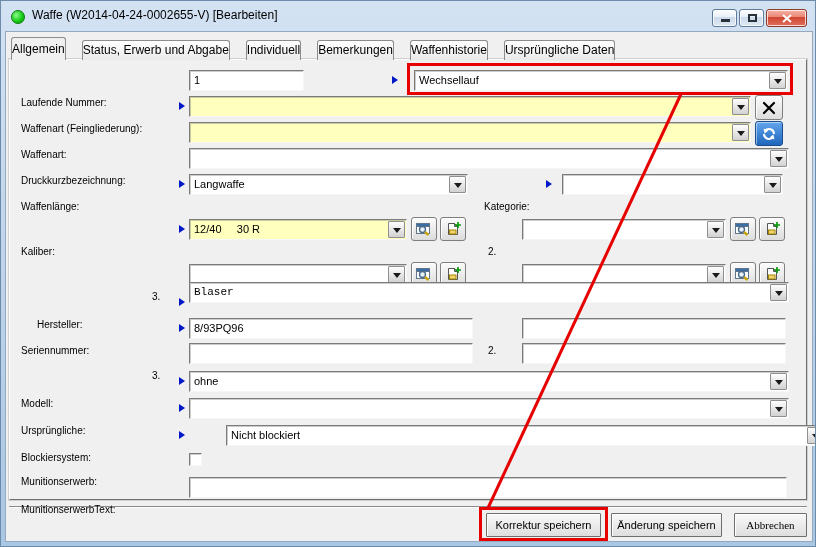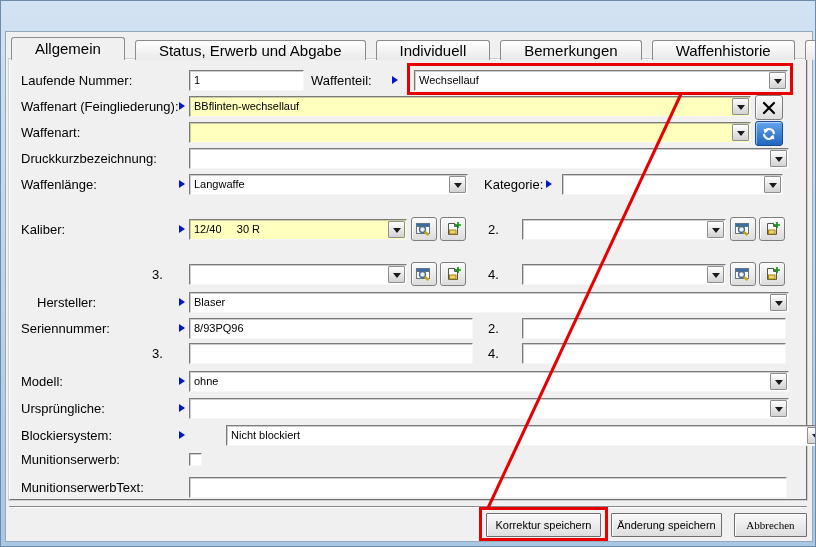--- a/index.html
+++ b/index.html
@@ -18,28 +18,28 @@
   .wbtn.close{background:linear-gradient(#f6b3a6 0%,#ea8472 45%,#cf4733 46%,#e0705c 100%);
     border-color:#8d3a2c;}
   .glyph-min{position:absolute;left:50%;bottom:4px;width:9px;height:3px;margin-left:-4px;background:#28303a;}
   .glyph-max{position:absolute;left:50%;top:50%;width:9px;height:8px;margin:-4px 0 0 -4px;
     border:2px solid #28303a;}
   .glyph-close{position:absolute;left:50%;top:50%;transform:translate(-50%,-50%);}
   .client{position:absolute;left:4px;top:30px;width:808px;height:511px;background:#f0f0f0;
     border:1px solid #93a9c0;}
   
   .tabs{position:absolute;left:10px;top:36px;height:23px;display:flex;align-items:flex-end;z-index:3;}
-  .tab{font-size:15px;line-height:19px;height:20px;padding:0 23px;margin-right:10px;white-space:nowrap;
+  .tab{font-size:12px;line-height:19px;height:20px;padding:0 0;margin-right:16px;white-space:nowrap;
     background:linear-gradient(#ffffff,#e9e9e9);border:1px solid #8c8c8c;border-bottom:none;
     border-radius:3px 3px 0 0;color:#000;}
   .tab.active{background:#f0f0f0;height:23px;line-height:22px;z-index:4;}
   .page{position:absolute;left:8px;top:58px;width:798px;height:441px;background:#f0f0f0;
     border:1px solid;border-color:#fdfdfd #6f6f6f #6f6f6f #fdfdfd;box-shadow:0 0 0 1px #cfcfcf;z-index:2;}
   
-  .lbl{position:absolute;z-index:5;font-size:13px;line-height:21px;color:#000;white-space:nowrap;}
+  .lbl{position:absolute;z-index:5;font-size:10px;line-height:21px;color:#000;white-space:nowrap;margin-top:22px;}
   .fld{position:absolute;z-index:5;height:21px;background:#fff;border:1px solid;
     border-color:#7b7b7b #f6f6f6 #f6f6f6 #7b7b7b;box-shadow:inset 1px 1px 0 rgba(110,110,110,.35);}
   .fld.yellow{background:#ffffbe;}
   .fld .txt{position:absolute;left:4px;top:1px;right:19px;font-size:11px;line-height:17px;
     white-space:pre;overflow:hidden;color:#000;}
   .fld.noarrow .txt{right:3px;}
   .ddbtn{position:absolute;top:1px;right:1px;bottom:1px;width:17px;z-index:6;
     background:linear-gradient(#fefefe,#d2d2d2);border:1px solid #8f8f8f;border-radius:1px;}
   .ddbtn::after{content:"";position:absolute;left:50%;top:50%;margin:-2px 0 0 -4px;
     border:4px solid transparent;border-top:5px solid #1a1a1a;border-bottom:none;}
@@ -58,20 +58,37 @@
     box-shadow:inset 1px 1px 0 #fff;display:flex;align-items:center;justify-content:center;white-space:nowrap;}
   
   .anno-box{position:absolute;border:3px solid #e60000;z-index:9;pointer-events:none;}
   .anno-svg{position:absolute;left:0;top:0;width:816px;height:547px;z-index:8;pointer-events:none;}
 </style>
 </head>
 <body>
 
 <div class="window">
 
+  <div class="titlebar">
+    <span class="app-icon"></span>
+    <span class="title-text">Waffe (W2014-04-24-0002655-V) [Bearbeiten]</span>
+    <div class="wbtn" style="left:711px;width:25px;">
+      <span class="glyph-min"></span>
+    </div>
+    <div class="wbtn" style="left:738px;width:25px;">
+      <span class="glyph-max"></span>
+    </div>
+    <div class="wbtn close" style="left:765px;width:41px;">
+      <span class="glyph-close">
+        <svg width="11" height="9" viewBox="0 0 11 9">
+            <path d="M1.5 1 L9.5 8 M9.5 1 L1.5 8" stroke="#fff" stroke-width="2"></path>
+          </svg>
+      </span>
+    </div>
+  </div>
 
   <div class="client"></div>
 
   <div class="tabs">
     <div class="tab active">Allgemein</div>
     <div class="tab">Status, Erwerb und Abgabe</div>
     <div class="tab">Individuell</div>
     <div class="tab">Bemerkungen</div>
     <div class="tab">Waffenhistorie</div>
     <div class="tab">Ursprüngliche Daten</div>
@@ -86,21 +103,20 @@
   <div class="lbl" style="left:310px;top:69px;">Waffenteil:</div>
   <span class="req" style="left:391px;top:75px;"></span>
   <div class="fld" style="left:413px;top:69px;width:374px;">
     <span class="txt">Wechsellauf</span>
     <span class="ddbtn"></span>
   </div>
 
   <div class="lbl" style="left:20px;top:95px;">Waffenart (Feingliederung):</div>
   <span class="req" style="left:178px;top:101px;"></span>
   <div class="fld yellow" style="left:188px;top:95px;width:562px;">
-    <span class="txt">BBflinten-wechsellauf</span>
     <span class="ddbtn"></span>
   </div>
   <div class="sqbtn" style="left:754px;top:94px;width:28px;height:25px;">
     <svg width="16" height="14" viewBox="0 0 16 14">
         <path d="M3 2 L13 12 M13 2 L3 12" stroke="#000" stroke-width="2.2" stroke-linecap="round"></path>
       </svg>
   </div>
 
   <div class="lbl" style="left:20px;top:121px;">Waffenart:</div>
   <div class="fld yellow" style="left:188px;top:121px;width:562px;">
@@ -217,21 +233,21 @@
     <svg width="18" height="16" viewBox="0 0 18 16">
       <path d="M4.5 2.5 h6 l3 3 v8 h-9 z" fill="#fff" stroke="#555"></path>
       <path d="M10.5 2.5 l3 3 h-3 z" fill="#dcdcdc" stroke="#555"></path>
       <rect x="5.5" y="9" width="6.5" height="4" fill="#f2d56a" stroke="#a28406"></rect>
       <path d="M14 1 v6 M11 4 h6" stroke="#0b9a0b" stroke-width="1.7"></path>
     </svg>
   </div>
 
   <div class="lbl" style="left:36px;top:291px;">Hersteller:</div>
   <span class="req" style="left:178px;top:297px;"></span>
-  <div class="fld" style="left:188px;top:291px;width:600px;">
+  <div class="fld" style="left:188px;top:281px;width:600px;font-family:Liberation Mono, monospace;">
     <span class="txt">Blaser</span>
     <span class="ddbtn"></span>
   </div>
 
   <div class="lbl" style="left:20px;top:317px;">Seriennummer:</div>
   <span class="req" style="left:178px;top:323px;"></span>
   <div class="fld noarrow" style="left:188px;top:317px;width:284px;">
     <span class="txt">8/93PQ96</span>
   </div>
   <div class="lbl" style="left:487px;top:317px;">2.</div>

